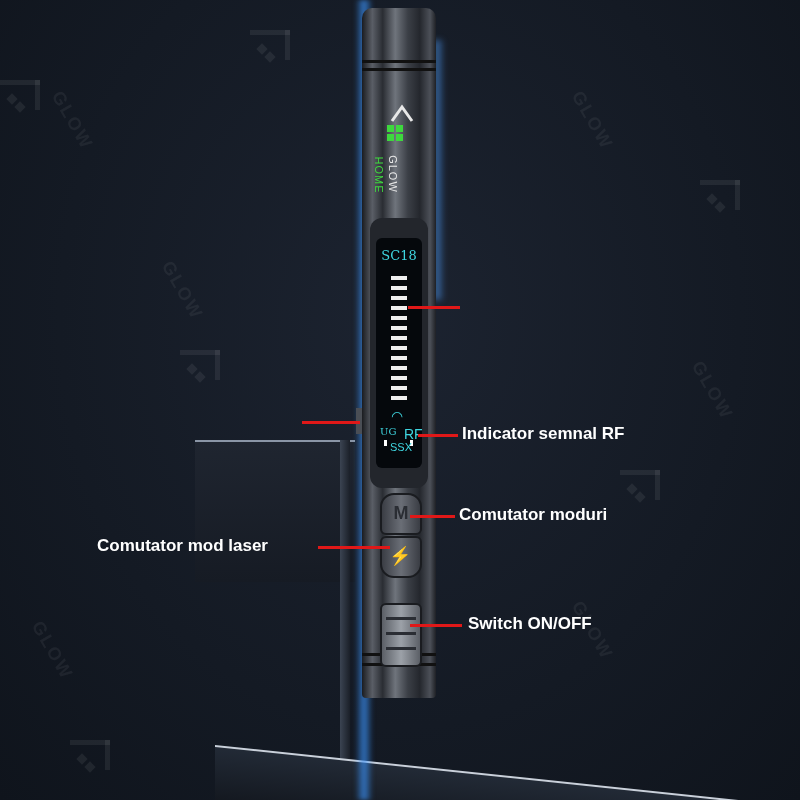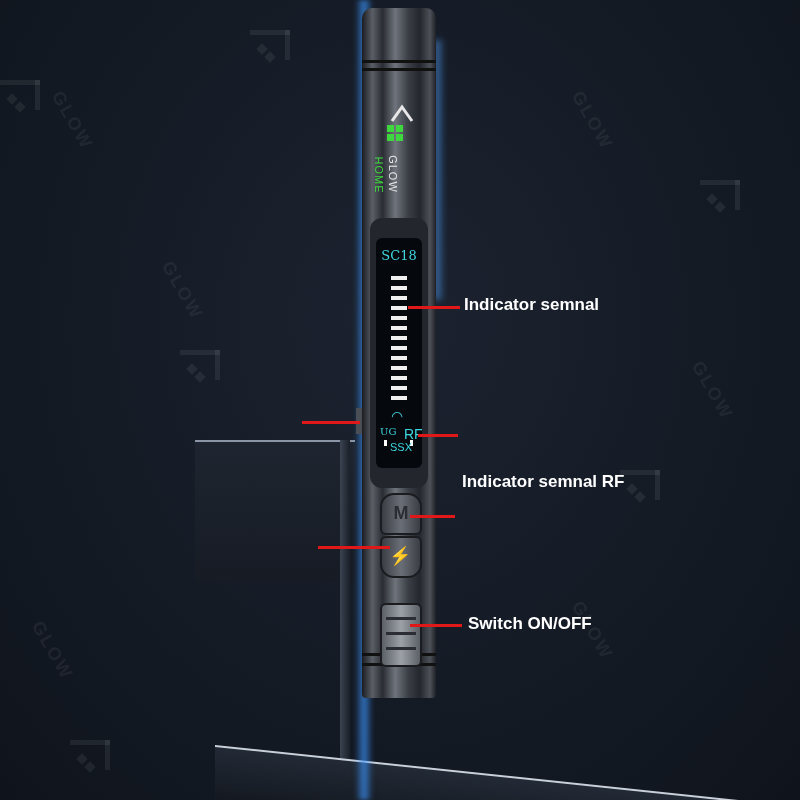--- a/index.html
+++ b/index.html
@@ -152,26 +152,27 @@
     <div class="btn btn2" style="top:528px;">⚡</div>
 
     <div class="switch">
         <span></span>
         <span></span>
         <span></span>
       </div>
   </div>
 
   <div class="line" style="left:408px;top:306px;width:52px;"></div>
-  <div class="callout" style="left:464px;top:295px;">Indicator semnal</div>
 
   <div class="line" style="left:302px;top:421px;width:58px;"></div>
 
   <div class="line" style="left:418px;top:434px;width:40px;"></div>
-  <div class="callout" style="left:462px;top:424px;margin-top:48px;">Indicator semnal RF</div>
+  <div class="callout" style="left:462px;top:424px;">Indicator semnal RF</div>
 
   <div class="line" style="left:410px;top:515px;width:45px;"></div>
+  <div class="callout" style="left:459px;top:505px;">Comutator moduri</div>
 
   <div class="line" style="left:318px;top:546px;width:72px;"></div>
+  <div class="callout" style="left:97px;top:536px;">Comutator mod laser</div>
 
   <div class="line" style="left:410px;top:624px;width:52px;"></div>
   <div class="callout" style="left:468px;top:614px;">Switch ON/OFF</div>
 </div>
 
 </body></html>

